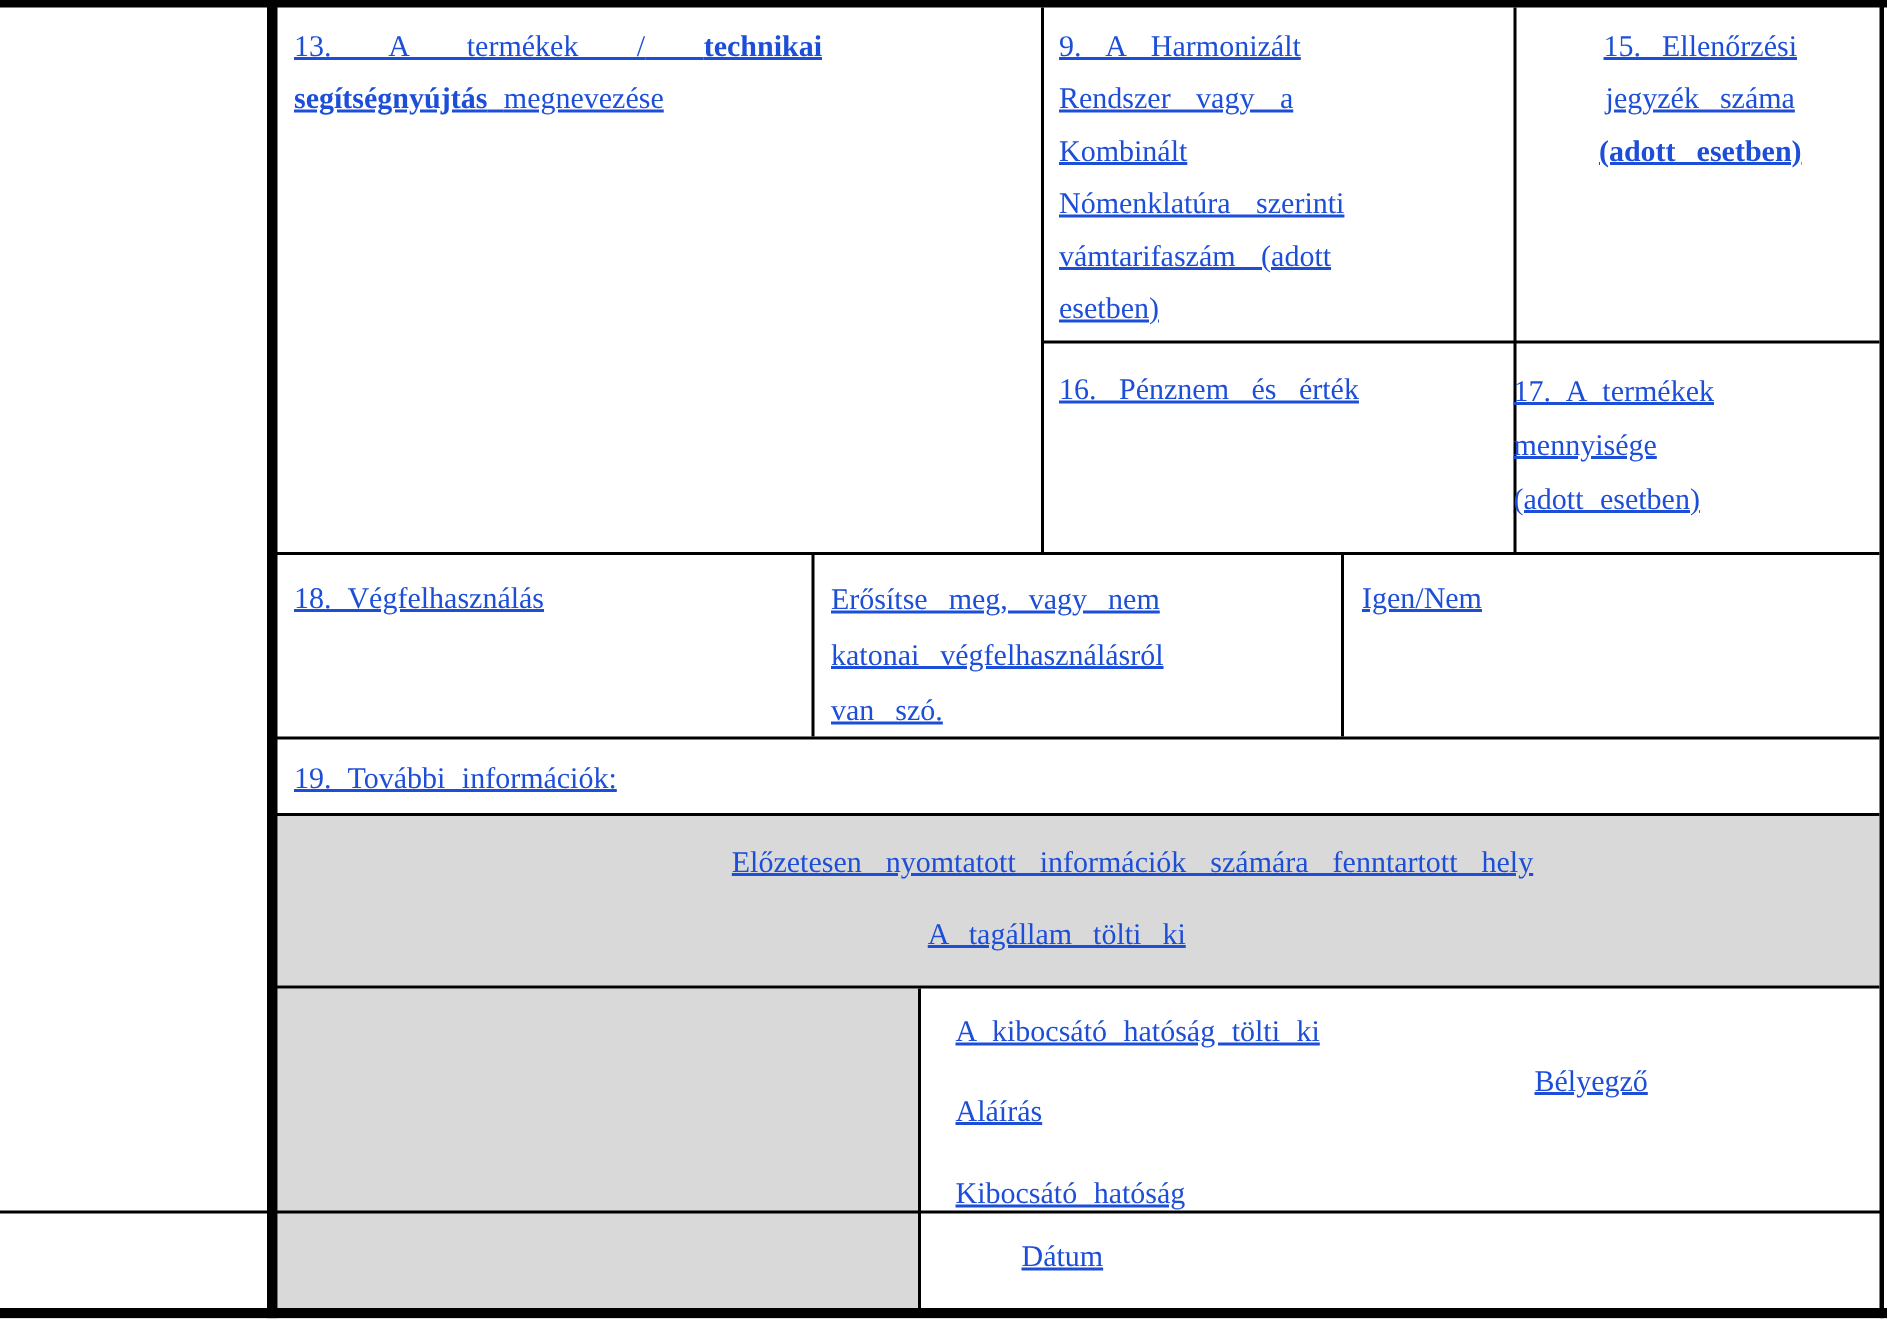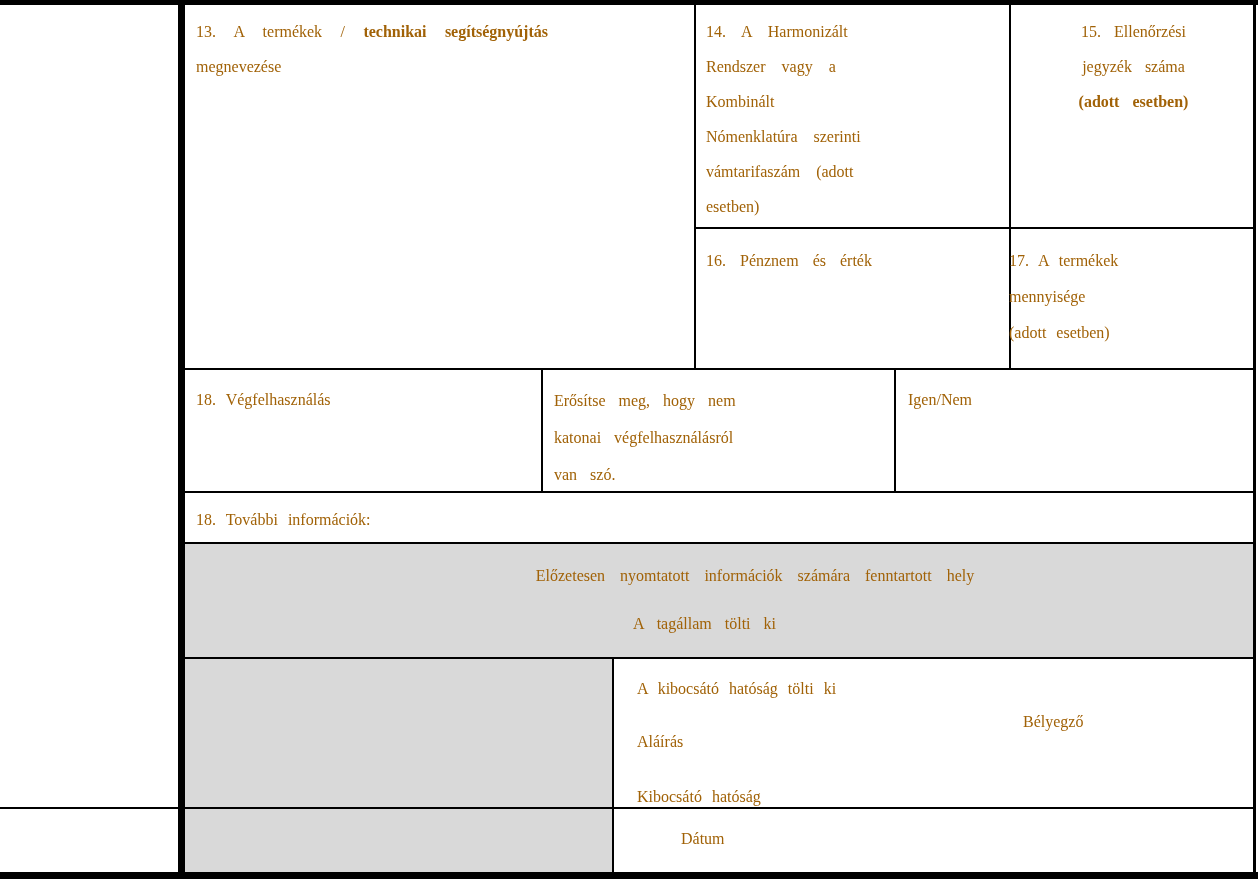--- a/index.html
+++ b/index.html
@@ -8,24 +8,25 @@
     width:1258px;height:879px;
     background:#fff;
     font-family:"Liberation Serif","DejaVu Serif",serif;
     color:#000;
     overflow:hidden;
   }
   .line{position:absolute;background:#000;}
   .shade{position:absolute;background:#d9d9d9;}
   .t{
     position:absolute;
-    font-size:16px;
+    font-size:20px;
     line-height:35px;
     word-spacing:6px;
-    color:#a16207;
+    color:#1d4ed8;
+    text-decoration:underline;
   }
   .b{font-weight:bold;}
   .just{text-align:justify;}
   .pre{white-space:pre-line;}
   .ctr{text-align:center;}
 </style>
 </head>
 <body>
 
 <div id="page">
@@ -45,44 +46,44 @@
   <div class="line" style="left:541px;top:370px;width:2px;height:121px;"></div>
   <div class="line" style="left:894px;top:370px;width:2px;height:121px;"></div>
   <div class="line" style="left:180px;top:491px;width:1073px;height:2px;"></div>
   <div class="line" style="left:180px;top:542px;width:1073px;height:2px;"></div>
   <div class="line" style="left:180px;top:657px;width:1073px;height:2px;"></div>
   <div class="line" style="left:612px;top:659px;width:2px;height:213px;"></div>
   <div class="line" style="left:0;top:807px;width:1256px;height:2px;"></div>
 
   <div class="t just" style="left:196px;top:14px;width:352px;"><span>13. A termékek /</span> <span class="b">technikai segítségnyújtás</span> <span>megnevezése</span></div>
 
-  <div class="t pre" style="left:706px;top:14px;width:300px;word-spacing:12px;">14. A Harmonizált
+  <div class="t pre" style="left:706px;top:14px;width:300px;word-spacing:12px;">9. A Harmonizált
 Rendszer vagy a
 Kombinált
 Nómenklatúra szerinti
 vámtarifaszám (adott
 esetben)</div>
 
   <div class="t pre" style="left:1021px;top:14px;width:225px;word-spacing:9px;text-align:center;"><span>15. Ellenőrzési
 jegyzék száma</span>
 <span class="b">(adott esetben)</span></div>
 
   <div class="t" style="left:706px;top:243px;width:300px;word-spacing:10px;">16. Pénznem és érték</div>
 
   <div class="t pre" style="left:1009px;top:243px;width:230px;line-height:36px;">17. A termékek
 mennyisége
 (adott esetben)</div>
 
   <div class="t" style="left:196px;top:382px;width:340px;">18. Végfelhasználás</div>
-  <div class="t pre" style="left:554px;top:382px;width:340px;line-height:37px;word-spacing:9px;">Erősítse meg, hogy nem
+  <div class="t pre" style="left:554px;top:382px;width:340px;line-height:37px;word-spacing:9px;">Erősítse meg, vagy nem
 katonai végfelhasználásról
 van szó.</div>
   <div class="t" style="left:908px;top:382px;width:330px;">Igen/Nem</div>
 
-  <div class="t" style="left:196px;top:502px;width:800px;">18. További információk:</div>
+  <div class="t" style="left:196px;top:502px;width:800px;">19. További információk:</div>
 
   <div class="t ctr" style="left:185px;top:558px;width:1068px;word-spacing:11px;margin-left:36px;">Előzetesen nyomtatott információk számára fenntartott hely</div>
   <div class="t ctr" style="left:185px;top:606px;width:1039px;word-spacing:9px;text-align:center;">A tagállam tölti ki</div>
 
   <div class="t" style="left:1023px;top:704px;width:200px;">Bélyegző</div>
   <div class="t" style="left:637px;top:671px;width:420px;">A kibocsátó hatóság tölti ki</div>
   <div class="t" style="left:637px;top:724px;width:300px;">Aláírás</div>
   <div class="t" style="left:637px;top:769px;width:400px;margin-top:10px;">Kibocsátó hatóság</div>
   <div class="t" style="left:637px;top:821px;width:300px;margin-left:44px;">Dátum</div>
 

